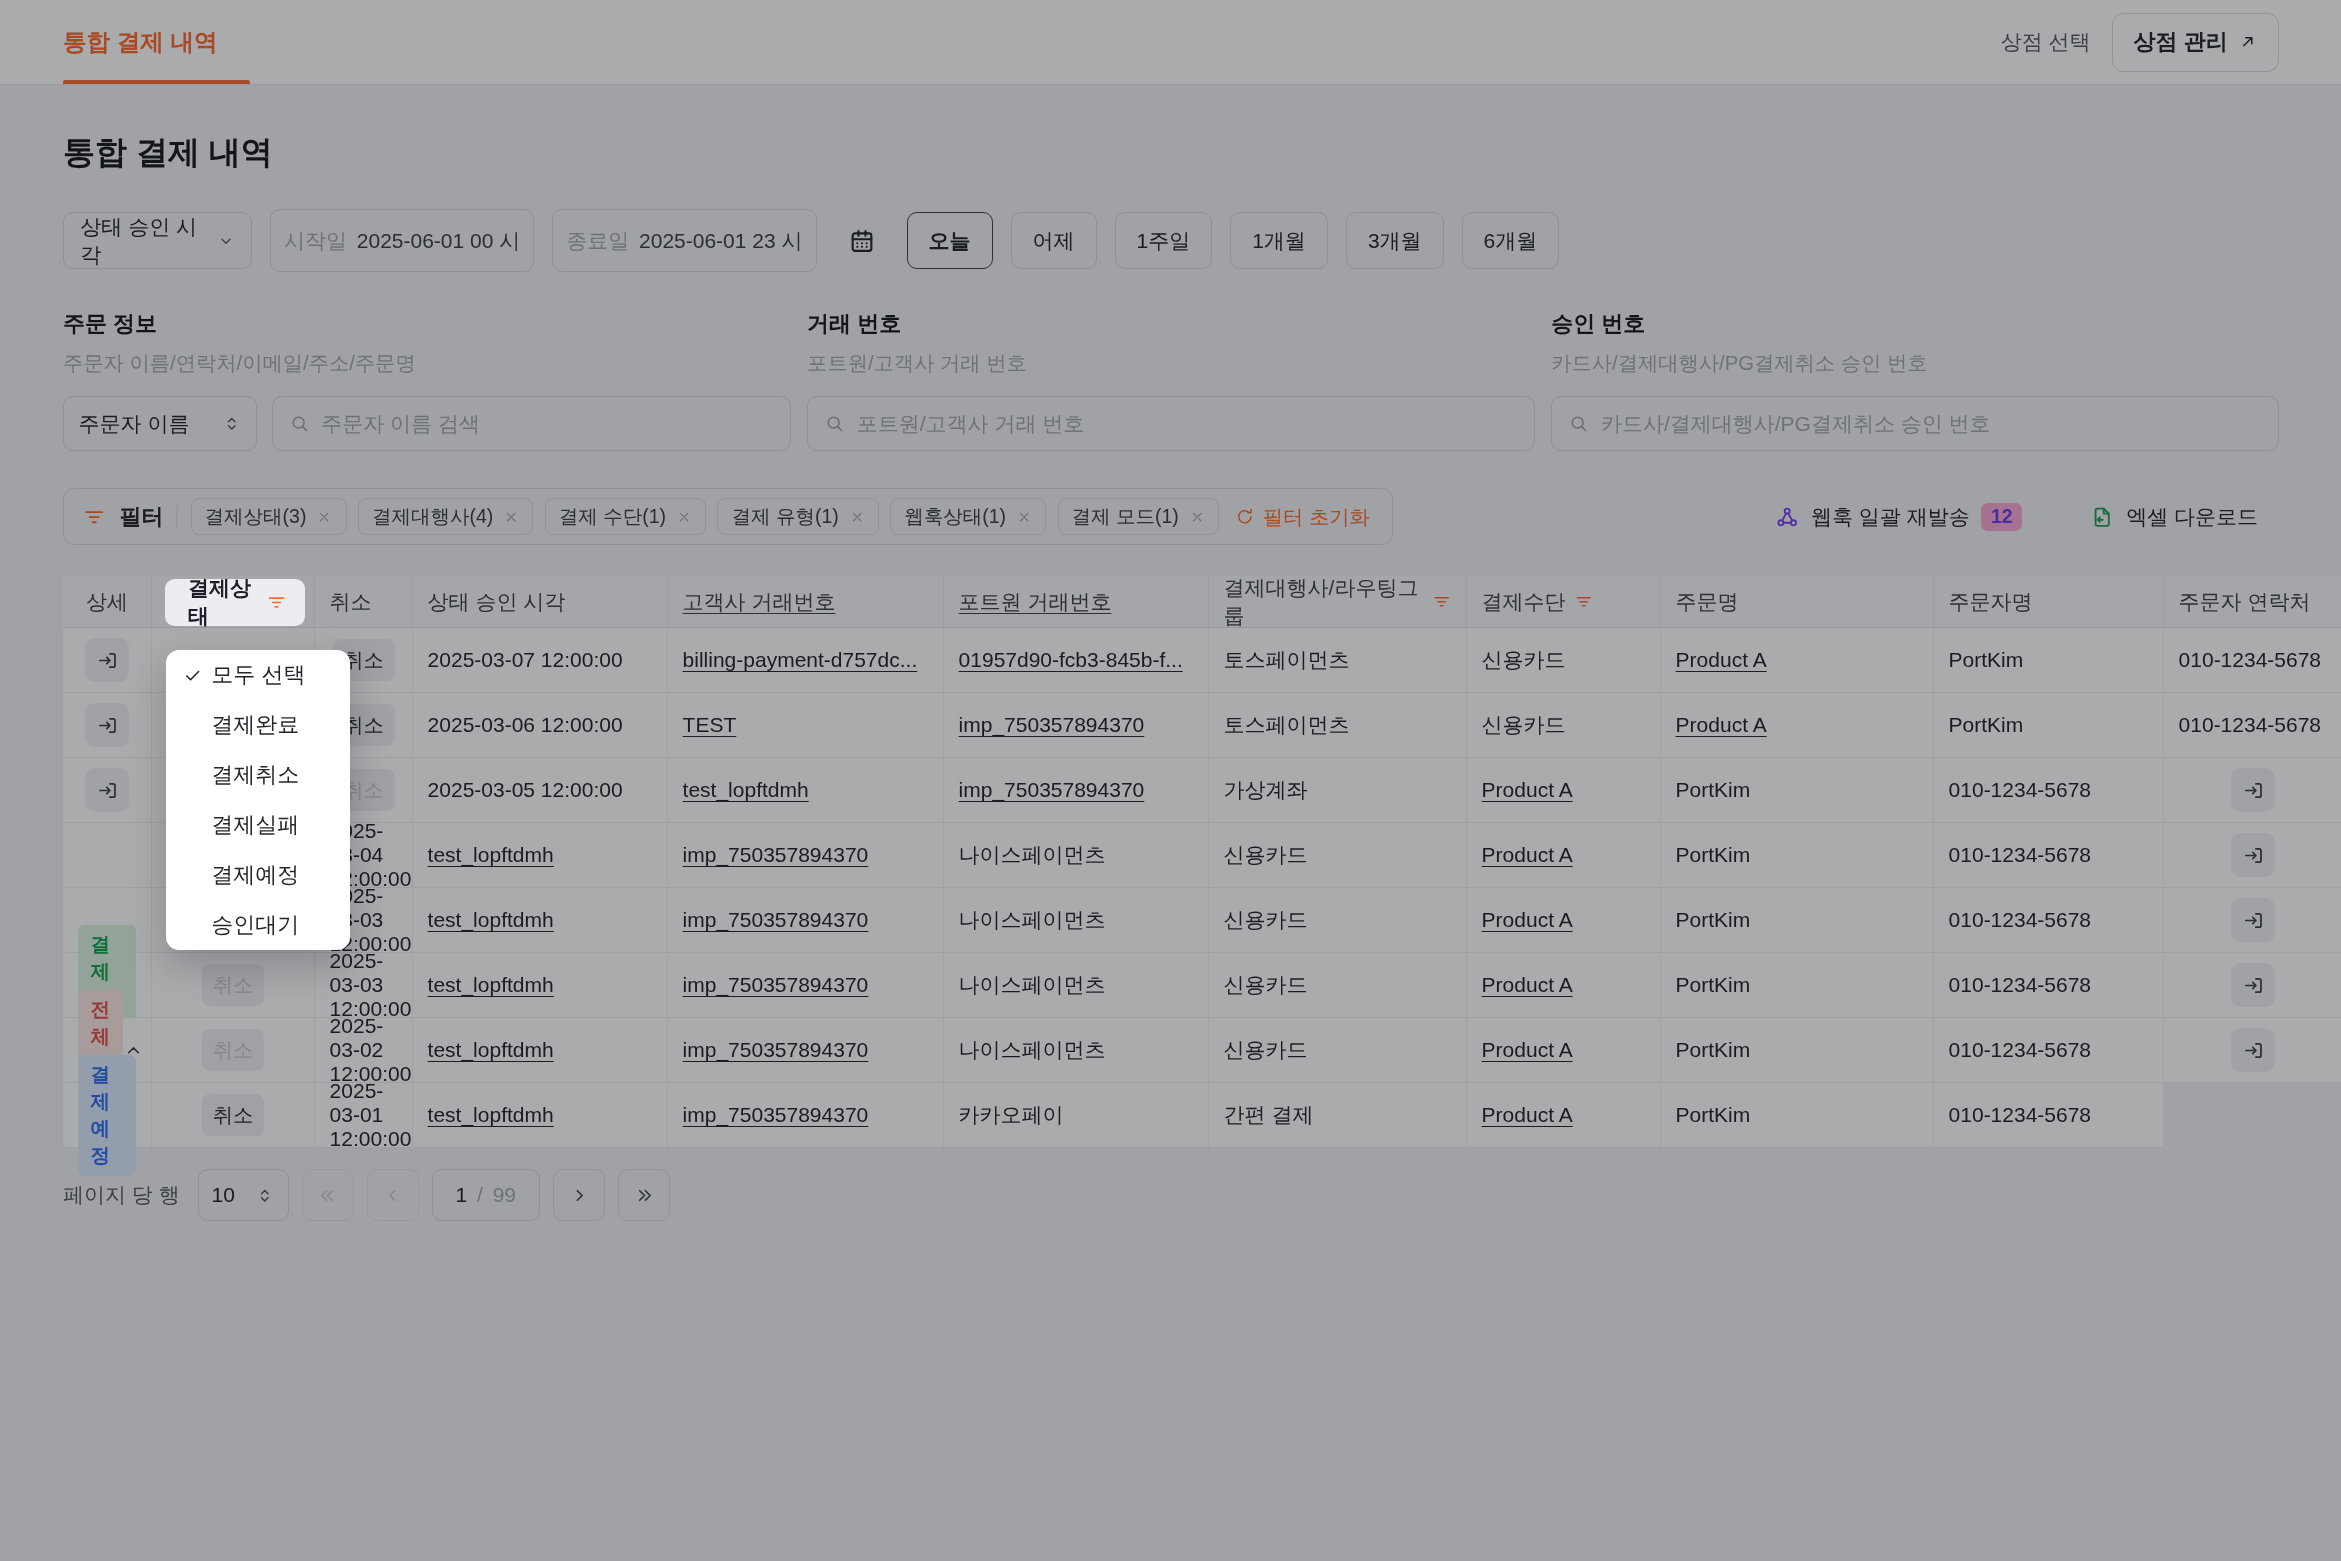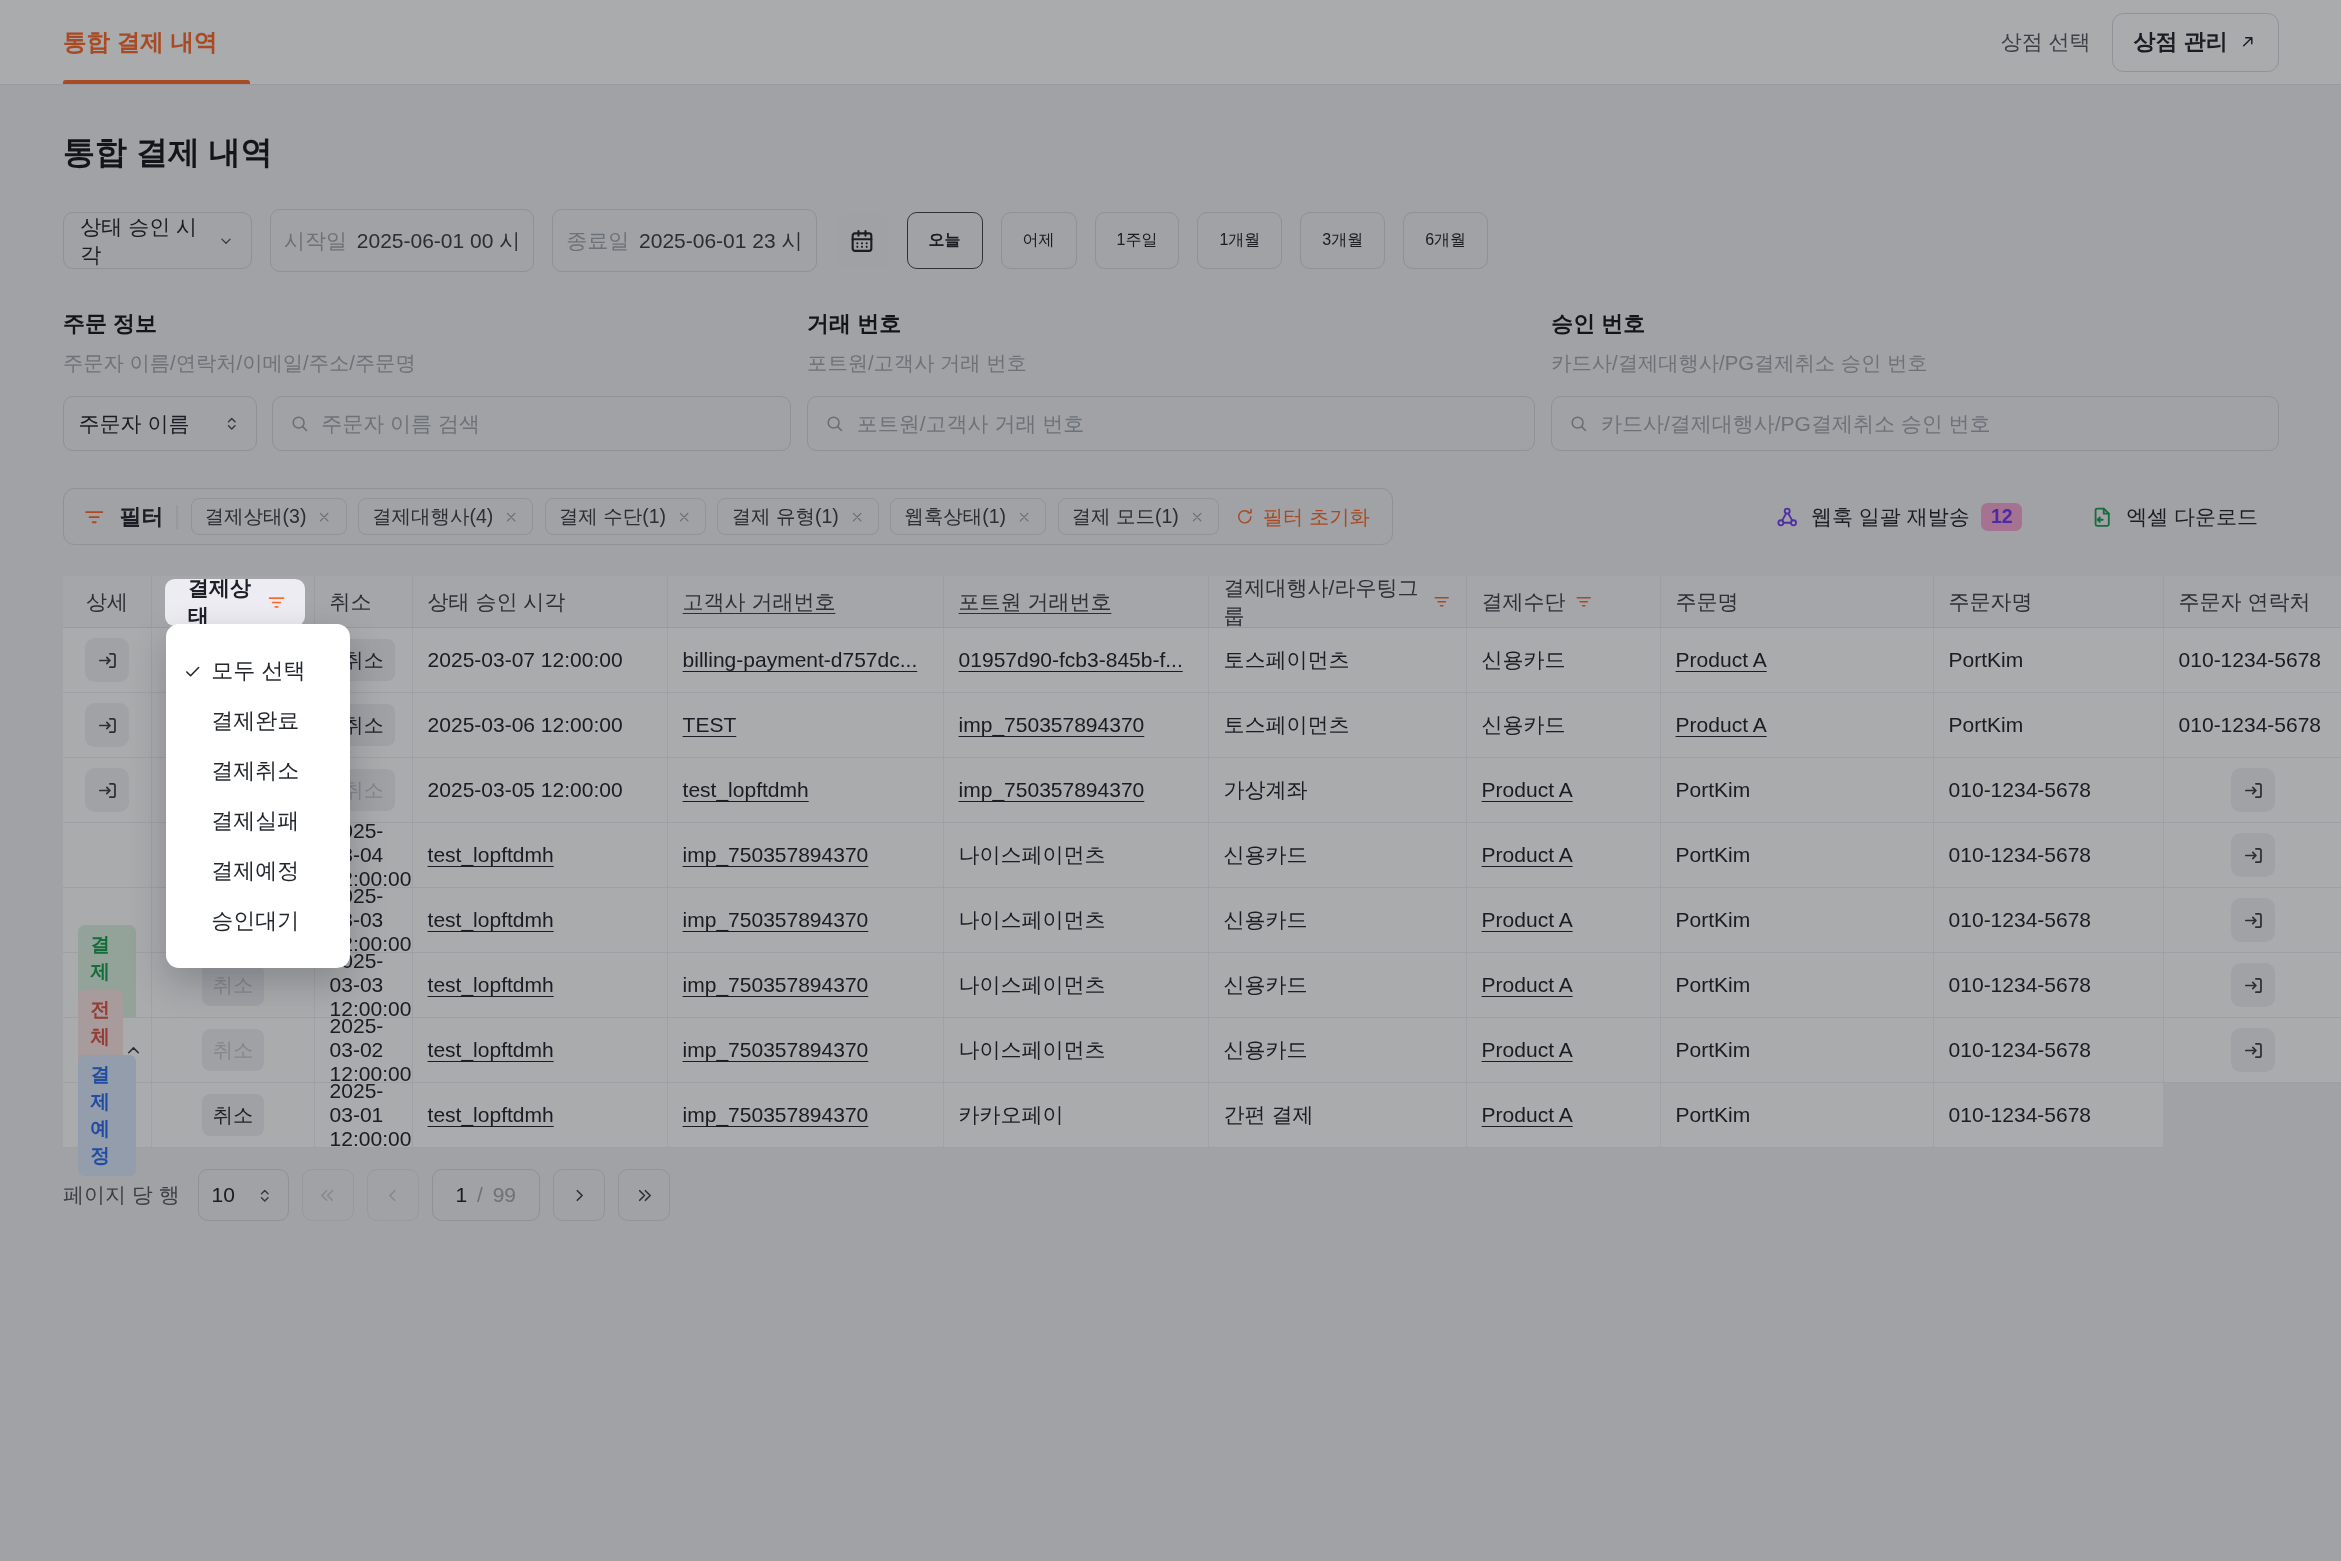--- a/index.html
+++ b/index.html
@@ -35,21 +35,21 @@
   .content { padding: 0 63px; }
   .page-title { margin-top: 46px; font-size: 32px; font-weight: 700; color: #16191d; }
 
   .frow1 { margin-top: 34px; display: flex; align-items: center; gap: 18px; }
   .select-box { display: flex; align-items: center; justify-content: space-between; gap: 11.4px; height: 57px; border: 1.2px solid #d4d7dc; border-radius: 9.8px; padding: 0 16.3px; font-size: 21px; color: #22262c; }
   .select-box.w232 { width: 189px; }
   .date-box { display: flex; align-items: center; gap: 9.8px; height: 63px; border: 1.2px solid #d4d7dc; border-radius: 9.8px; padding: 0 13px; font-size: 21px; }
   .date-prefix { color: #a2a8b0; }
   .date-value { color: #3b4047; }
   .icon-btn { width: 54px; height: 54px; border-radius: 9.8px; background: #eef0f3; display: flex; align-items: center; justify-content: center; color: #22262c; border: none; }
-  .qbtn { height: 57px; padding: 0 21px; border-radius: 9.8px; border: 1.2px solid #d4d7dc; font-size: 16px; color: #22262c; background: transparent; }
+  .qbtn { height: 57px; padding: 0 21px; border-radius: 9.8px; border: 1.2px solid #d4d7dc; font-size: 21px; color: #22262c; background: transparent; }
   .qbtn.active { border: 1.6px solid #40454d; font-weight: 600; }
 
   .search-grid { margin-top: 37px; display: grid; grid-template-columns: 1fr 1fr 1fr; gap: 16.3px; }
   .sec-label-row { display: flex; align-items: baseline; gap: 9.8px; margin-bottom: 19.5px; flex-direction: column; }
   .sec-label { font-size: 22px; font-weight: 700; color: #16191d; }
   .sec-hint { font-size: 20.3px; color: #a2a8b0; }
   .sec-controls { display: flex; gap: 14.6px; }
   .sel-sm { width: 194px; height: 55px; display: flex; align-items: center; justify-content: space-between; border: 1.2px solid #d4d7dc; border-radius: 9.8px; padding: 0 14.6px; font-size: 21px; color: #22262c; }
   .search-input { flex: 1; display: flex; align-items: center; gap: 11.4px; height: 55px; border: 1.2px solid #d4d7dc; border-radius: 9.8px; padding: 0 16.3px; color: #9ba1a9; }
   .placeholder { font-size: 21px; color: #a2a8b0; }
@@ -94,21 +94,21 @@
   .pg-select { width: 91px; height: 52px; border: 1.2px solid #d4d7dc; border-radius: 9.8px; display: flex; align-items: center; justify-content: space-between; padding: 0 13px; font-size: 21px; color: #22262c; }
   .pg-btn { width: 52px; height: 52px; border: 1.2px solid #d9dce0; border-radius: 9.8px; background: transparent; display: flex; align-items: center; justify-content: center; color: #3b4047; }
   .pg-btn.off { color: #c6cacf; border-color: #e2e4e8; }
   .pg-box { height: 52px; border: 1.2px solid #d4d7dc; border-radius: 9.8px; display: flex; align-items: center; gap: 9.8px; padding: 0 23px; font-size: 21px; }
   .pg-cur { color: #22262c; }
   .pg-sep, .pg-total { color: #a2a8b0; }
 
   
   .overlay { position: fixed; inset: 0; background: rgba(12, 15, 20, 0.35); z-index: 50; }
   .dd-chip { position: absolute; left: 102px; top: 2.4px; width: 140px; height: 47px; background: #edecf3; border-radius: 9.8px; display: flex; align-items: center; justify-content: space-between; padding: 0 18px 0 23px; z-index: 60; font-size: 21px; font-weight: 600; color: #1d2127; }
-  .dd-panel { position: absolute; left: 103px; top: 48px; width: 184px; background: #fff; border-radius: 13px; box-shadow: 0 14.6px 36px rgba(15, 19, 26, 0.22); padding: 22px 0; z-index: 60; }
+  .dd-panel { position: absolute; left: 103px; top: 74px; width: 184px; background: #fff; border-radius: 13px; box-shadow: 0 14.6px 36px rgba(15, 19, 26, 0.22); padding: 0 0; z-index: 60; }
   .dd-item { height: 50px; display: flex; align-items: center; padding: 0 16.3px; font-size: 22px; color: #23272d; }
   .dd-slot { width: 29px; display: flex; color: #23272d; }
 </style>
 </head>
 <body>
 
 <header class="topbar">
   <div class="tab">통합 결제 내역</div>
   <div class="tab-underline"></div>
   <div class="topbar-right">

